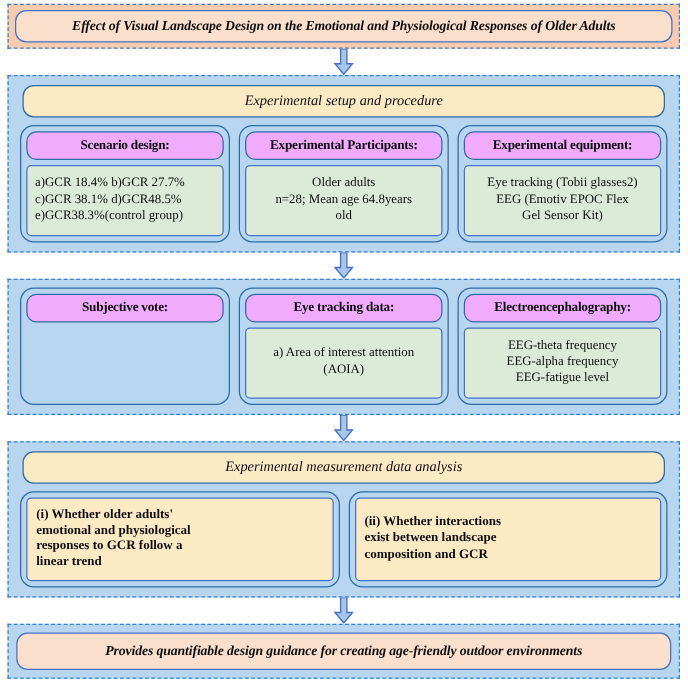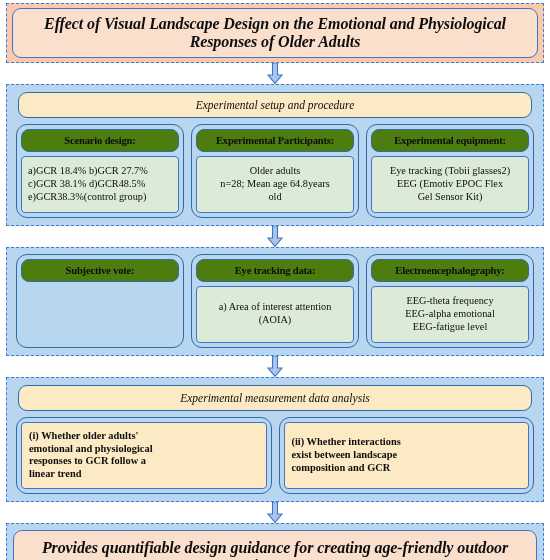--- a/index.html
+++ b/index.html
@@ -32,21 +32,21 @@
   }
 
   
   .banner {
     border: 1.3px solid #4472c4;
     border-radius: 9px;
     background: #fadfcd;
     text-align: center;
     font-style: italic;
     font-weight: bold;
-    font-size: 16px;
+    font-size: 11px;
     color: #0d0d0d;
     padding: 6px 8px;
     letter-spacing: -0.1px;
   }
   .banner.conclusion { background: #fadfcd; padding: 8px 8px; }
 
   
   .stage-head {
     border: 1.3px solid #2e6ca4;
     border-radius: 9px;
@@ -73,21 +73,21 @@
     border-radius: 11px;
     padding: 4px;
     display: flex;
     flex-direction: column;
     gap: 4px;
     background: transparent;
   }
   .col-head {
     border: 1.2px solid #2e6ca4;
     border-radius: 8px;
-    background: #4d7c0f;
+    background: #f0abfc;
     text-align: center;
     font-weight: bold;
     font-size: 10.6px;
     color: #0d0d0d;
     padding: 5px 2px;
     letter-spacing: -0.2px;
   }
   .col-body {
     flex: 1 1 auto;
     border: 1.2px solid #4472c4;
@@ -210,21 +210,21 @@
             <div>(AOIA)</div>
           </div>
         </div>
       </div>
 
       <div class="col-group">
         <div class="col-head">Electroencephalography:</div>
         <div class="col-body">
           <div>
             <div>EEG-theta frequency</div>
-            <div>EEG-alpha emotional</div>
+            <div>EEG-alpha frequency</div>
             <div>EEG-fatigue level</div>
           </div>
         </div>
       </div>
 
     </div>
   </div>
 
   <div class="arrow-wrap">
     <span class="arrow">

